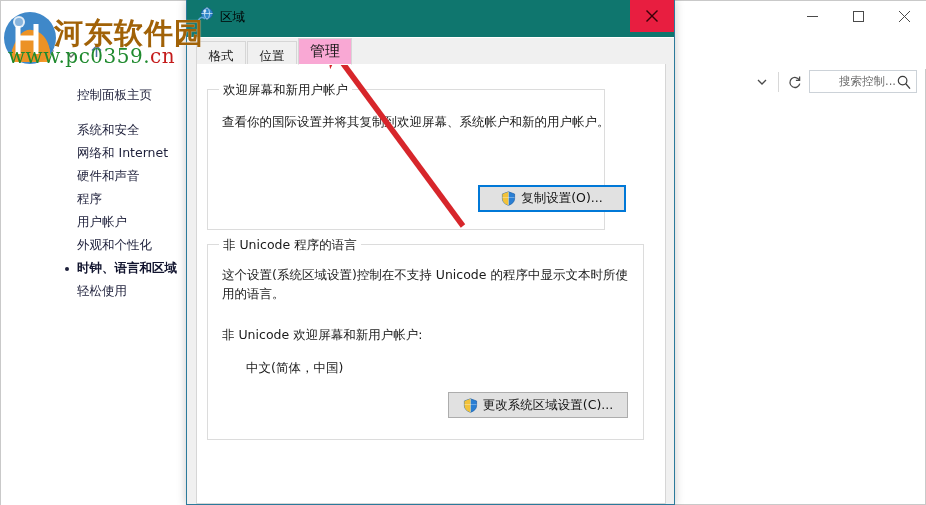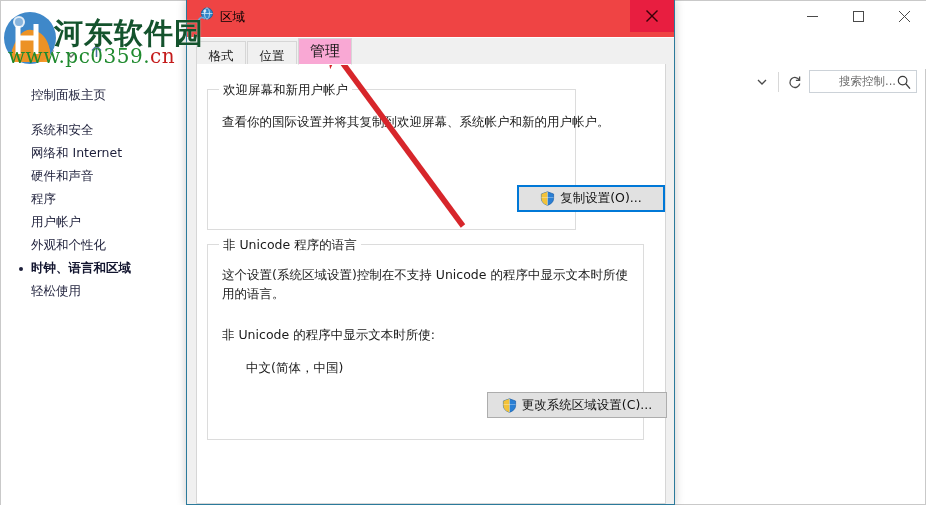--- a/index.html
+++ b/index.html
@@ -100,20 +100,21 @@
     white-space: nowrap; overflow: hidden; text-align: right;
   }
   .search-icon { width: 16px; height: 16px; color: #3b3b3b; }
 
   
   .cp-sidebar {
     position: absolute; left: 0; top: 70px;
     width: 211px; height: 434px;
     background: #ffffff;
     padding-top: 12px;
+    padding-left: 46px;
   }
   .side-item {
     font-size: 12.5px;
     color: #1d1f3a;
     padding: 3.5px 0 3.5px 30px;
     line-height: 16px;
     white-space: nowrap;
     position: relative;
   }
   .side-item.home { margin-bottom: 12px; }
@@ -142,21 +143,21 @@
     position: absolute; left: 186px; top: 0;
     width: 489px; height: 505px;
     background: #f0f0f0;
     border: 1px solid #2b7a9b;
     border-top: none;
     box-shadow: 0 0 9px rgba(0,0,0,0.22);
   }
   .dlg-titlebar {
     position: absolute; left: 0; top: 0;
     width: 487px; height: 38px;
-    background: #ef4444;
+    background: #0f766e;
     border-bottom: 1px solid #ffffff;
   }
   .dlg-title-icon {
     position: absolute; left: 10px; top: 6px;
     width: 18px; height: 18px;
   }
   .dlg-title-text {
     position: absolute; left: 33px; top: 9px;
     font-size: 12.5px; color: #000;
   }
@@ -235,35 +236,34 @@
   
   .btn {
     position: absolute;
     background: #e1e1e1;
     border: 1px solid #adadad;
     display: flex; align-items: center; justify-content: center;
     gap: 5px;
     font-size: 12.5px;
     color: #111;
     white-space: nowrap;
-    margin-left: 39px;
   }
   .btn.focused {
     border: 2px solid #0078d7;
     background: #e1e1e1;
   }
   .shield { width: 15px; height: 15px; flex: 0 0 auto; }
 
   
   .wm { position: absolute; pointer-events: none; }
   .wm-logo { left: 2px; top: 10px; width: 56px; height: 56px; }
   .wm-name {
     left: 54px; top: 14px;
     font-size: 29px; font-weight: bold;
-    color: #14532d;
+    color: #a16207;
     letter-spacing: 1px;
     font-family: "DejaVu Sans", "Liberation Sans", sans-serif;
     text-shadow: 0 0 1px rgba(255,255,255,0.8);
   }
   .wm-url {
     left: 8px; top: 44px;
     font-size: 20px; font-weight: normal;
     color: #1f8a2e;
     font-family: "DejaVu Serif", "Liberation Serif", serif;
     letter-spacing: 0.5px;
@@ -408,21 +408,21 @@
     </div>
 
     <div class="tabstrip">
       <div class="tab" style="left:0px; width:50px;">格式</div>
       <div class="tab" style="left:51px; width:50px;">位置</div>
       <div class="tab active" style="left:102px; width:54px;">管理</div>
     </div>
 
     <div class="tabpanel">
 
-      <div class="group" style="left:10px; top:25px; width:369px; height:141px;">
+      <div class="group" style="left:10px; top:25px; width:398px; height:141px;">
         <span class="group-legend">欢迎屏幕和新用户帐户</span>
         <span class="group-para" style="left:14px; top:22px; width:412px;">查看你的国际设置并将其复制到欢迎屏幕、系统帐户和新的用户帐户。</span>
         <div class="btn focused" style="left:270px; top:95px; width:148px; height:27px;">
           <span class="shield">
             <svg width="15" height="15" viewBox="0 0 15 15" aria-hidden="true">
               <path d="M7.5 0.8 L13.6 3 V7.4 C13.6 10.8 10.9 13.3 7.5 14.2 C4.1 13.3 1.4 10.8 1.4 7.4 V3 Z" fill="#2a7fd4" stroke="#1b5fa8" stroke-width="0.7"></path>
               <path d="M7.5 0.8 L1.4 3 V7.4 C1.4 10.8 4.1 13.3 7.5 14.2 Z" fill="#f2c23a"></path>
               <path d="M7.5 0.8 L7.5 14.2" stroke="#ffffff" stroke-width="0.6" opacity="0.6"></path>
               <path d="M1.4 6.6 L13.6 6.6" stroke="#ffffff" stroke-width="0.6" opacity="0.6"></path>
             </svg>
@@ -430,21 +430,21 @@
           <span>复制设置(O)...</span>
         </div>
       </div>
 
       <div class="group" style="left:10px; top:180px; width:437px; height:196px;">
         <span class="group-legend">非 Unicode 程序的语言</span>
 
         <span class="group-para" style="left:14px; top:20px; width:410px;">这个设置(系统区域设置)控制在不支持 Unicode 的程序中显示文本时所使</span>
         <span class="group-para" style="left:14px; top:39px; width:410px;">用的语言。</span>
 
-        <span class="group-sub" style="left:14px; top:82px;">非 Unicode 的程序中显示文本时所使:</span>
+        <span class="group-sub" style="left:14px; top:82px;">非 Unicode 欢迎屏幕和新用户帐户:</span>
         <span class="group-value" style="left:38px; top:115px;">中文(简体，中国)</span>
 
         <div class="btn" style="left:240px; top:147px; width:180px; height:26px;">
           <span class="shield">
             <svg width="15" height="15" viewBox="0 0 15 15" aria-hidden="true">
               <path d="M7.5 0.8 L13.6 3 V7.4 C13.6 10.8 10.9 13.3 7.5 14.2 C4.1 13.3 1.4 10.8 1.4 7.4 V3 Z" fill="#2a7fd4" stroke="#1b5fa8" stroke-width="0.7"></path>
               <path d="M7.5 0.8 L1.4 3 V7.4 C1.4 10.8 4.1 13.3 7.5 14.2 Z" fill="#f2c23a"></path>
               <path d="M7.5 0.8 L7.5 14.2" stroke="#ffffff" stroke-width="0.6" opacity="0.6"></path>
               <path d="M1.4 6.6 L13.6 6.6" stroke="#ffffff" stroke-width="0.6" opacity="0.6"></path>
             </svg>

